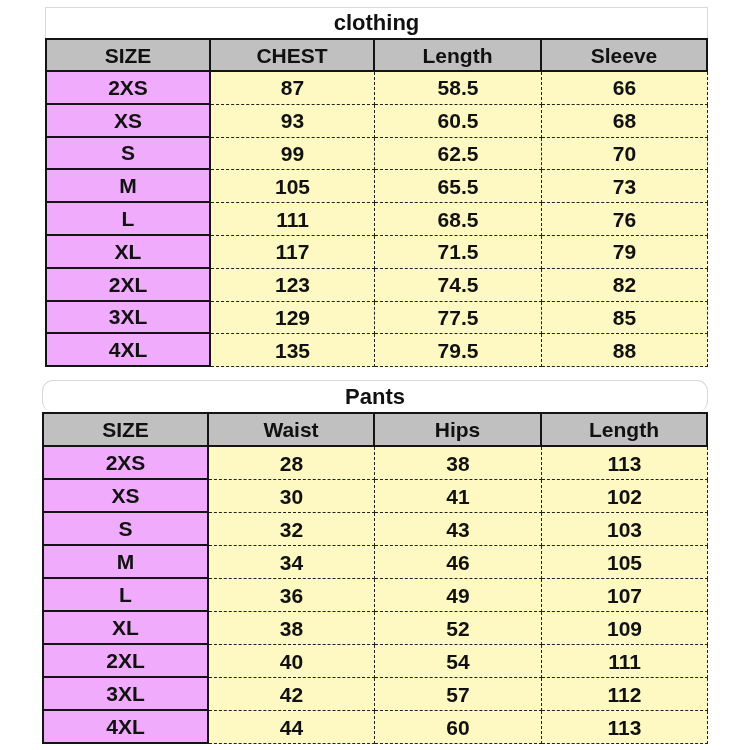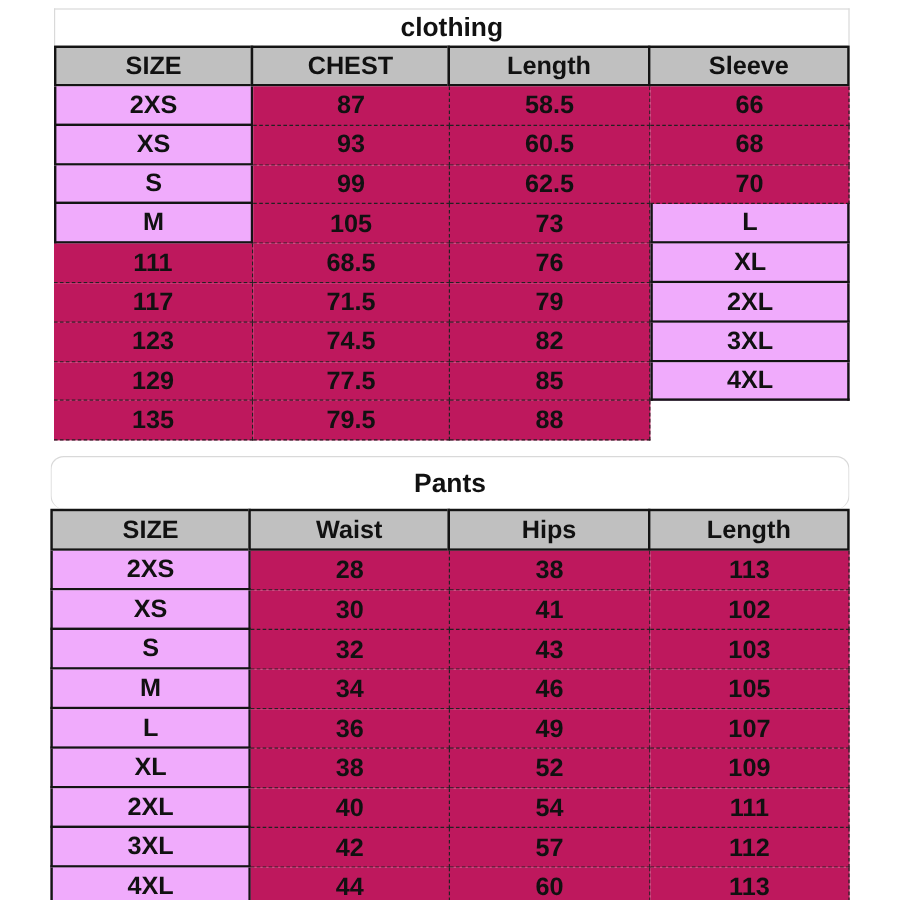--- a/index.html
+++ b/index.html
@@ -50,37 +50,37 @@
       margin-left: -2px;
       margin-top: 0;
     }
     .hdr.first { margin-left: 0; }
     .size-cell {
       background: #f0abfc;
       border: 2px solid #141414;
       border-top: none;
     }
     .val {
-      background: #be185d;
+      background: #fef9c3;
       border-right: 1.5px dashed #222222;
       border-bottom: 1.5px dashed #222222;
     }
     .val.last { border-right: 1.5px dashed #222222; }
 
     
     #clothing-table { left: 45px; top: 7px; width: 663px; }
     #clothing-table .table-title { height: 31px; }
     #clothing-table .grid {
       grid-template-columns: 166px 164px 167px 166px;
       grid-template-rows: 34px repeat(9, 32.8px);
     }
 
     
     #pants-table { left: 42px; top: 380px; width: 666px; }
-    #pants-table .table-title { height: 44px; border-radius: 11px; }
+    #pants-table .table-title { height: 32px; border-radius: 11px; }
     #pants-table .grid {
       grid-template-columns: 167px 166px 167px 166px;
       grid-template-rows: 35px repeat(9, 33px);
     }
   </style>
 </head>
 <body>
 
 <div class="size-table" id="clothing-table">
   <div class="table-title">clothing</div>
@@ -96,20 +96,21 @@
       <div class="cell size-cell">XS</div>
       <div class="cell val">93</div>
       <div class="cell val">60.5</div>
       <div class="cell val last">68</div>
       <div class="cell size-cell">S</div>
       <div class="cell val">99</div>
       <div class="cell val">62.5</div>
       <div class="cell val last">70</div>
       <div class="cell size-cell">M</div>
       <div class="cell val">105</div>
+      <div class="cell val">65.5</div>
       <div class="cell val last">73</div>
       <div class="cell size-cell">L</div>
       <div class="cell val">111</div>
       <div class="cell val">68.5</div>
       <div class="cell val last">76</div>
       <div class="cell size-cell">XL</div>
       <div class="cell val">117</div>
       <div class="cell val">71.5</div>
       <div class="cell val last">79</div>
       <div class="cell size-cell">2XL</div>

